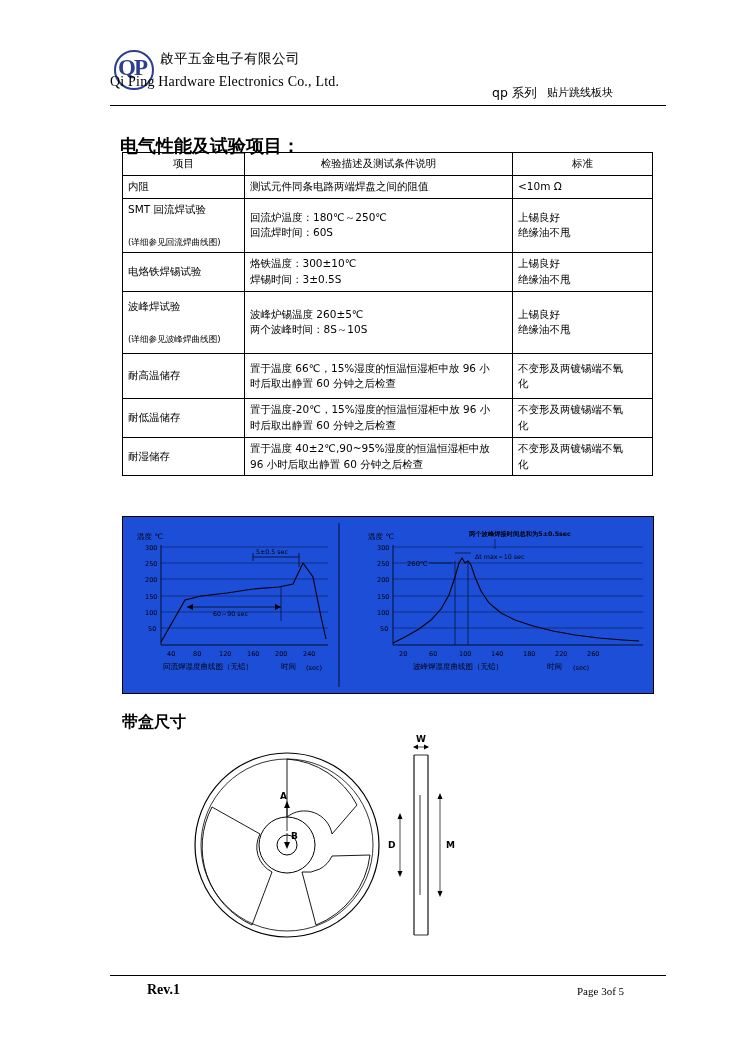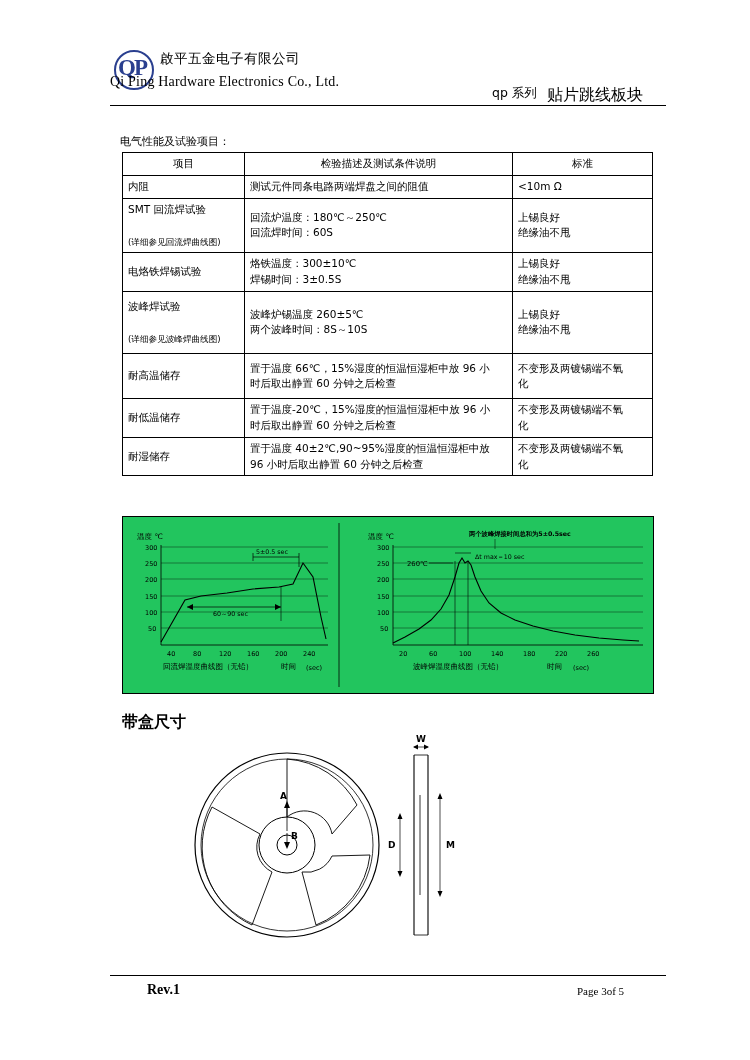--- a/index.html
+++ b/index.html
@@ -33,27 +33,27 @@
   .header-rule {
     position:absolute; left:98px; top:105px; width:556px; height:0;
     border-top:1.1px solid #000;
   }
   .hdr-right {
     position:absolute; left:455px; top:85px; font-size:12.5px;
     font-family:"DejaVu Sans", sans-serif;
     margin-left:25px;
   }
   .hdr-right2 {
-    position:absolute; left:535px; top:85px; font-size:16px;
+    position:absolute; left:535px; top:85px; font-size:11px;
     font-family:Liberation Serif, serif;
   }
 
   
   .sec-title {
-    position:absolute; left:108px; top:134px; font-size:11px; font-weight:normal;
+    position:absolute; left:108px; top:134px; font-size:18px; font-weight:bold;
     font-family:"DejaVu Sans", sans-serif;
   }
 
   
   table.spec {
     position:absolute; left:110px; top:152px; width:530px;
     border-collapse:collapse; font-family:"DejaVu Sans", sans-serif;
     font-size:10.5px; table-layout:fixed;
   }
   table.spec td, table.spec th {
@@ -65,21 +65,21 @@
   .c2 { width:268px; }
   .c3 { width:140px; }
   .small-note { font-size:8.6px; display:block; margin-top:19px; }
   .cellpad { padding-top:7px !important; padding-bottom:7px !important; }
   .tall { height:38px; }
   .tall2 { height:31px; }
 
   
   .chartbox {
     position:absolute; left:110px; top:516px; width:530px; height:176px;
-    border:0.8px solid #000; background:#22c55e;
+    border:0.8px solid #000; background:#1d4ed8;
   }
   .chart-inner { position:absolute; left:0; top:0; width:530px; height:176px; }
 
   
   .reel-title {
     position:absolute; left:110px; top:712px; font-size:16px; font-weight:bold;
     font-family:"DejaVu Sans", sans-serif;
   }
   .reel-svg { position:absolute; left:170px; top:735px; }
 

